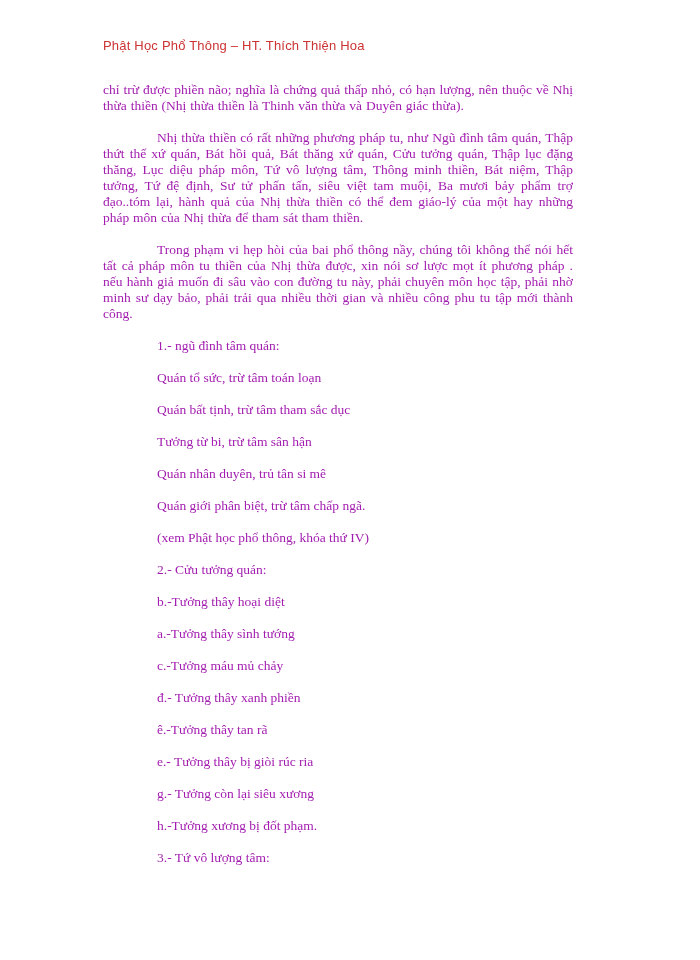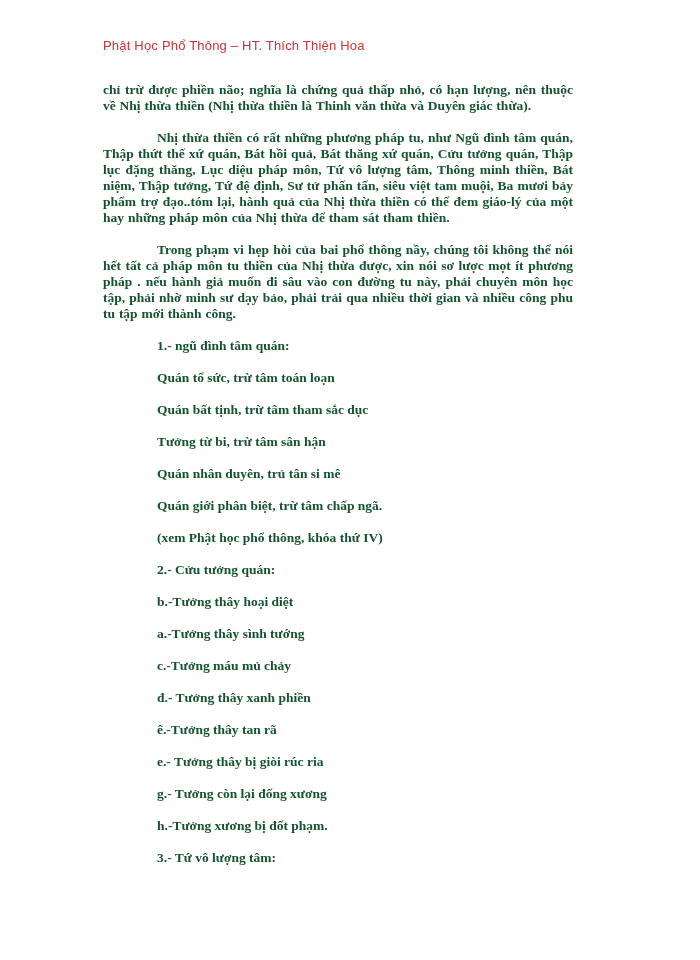--- a/index.html
+++ b/index.html
@@ -39,37 +39,37 @@
   .line {
     margin: 0 0 16px 54px;
     white-space: nowrap;
   }
 </style>
 </head>
 <body style="background: rgb(255, 255, 255);">
 
 <div class="page-header" style="color: rgb(204, 51, 51); text-align: right;">Phật Học Phổ Thông – HT. Thích Thiện Hoa</div>
 
-<div class="content" style="color: #14532d; font-weight: bold;">
+<div class="content" style="color: #a21caf;">
 
   <p class="par">chỉ trừ được phiền não; nghĩa là chứng quả thấp nhỏ, có hạn lượng, nên thuộc về Nhị thừa thiền (Nhị thừa thiền là Thinh văn thừa và Duyên giác thừa).</p>
   <p class="par indent">Nhị thừa thiền có rất những phương pháp tu, như Ngũ đình tâm quán, Thập thứt thế xứ quán, Bát hồi quả, Bát thăng xứ quán, Cửu tưởng quán, Thập lục đặng thăng, Lục diệu pháp môn, Tứ vô lượng tâm, Thông minh thiền, Bát niệm, Thập tưởng, Tứ đệ định, Sư tử phấn tấn, siêu việt tam muội, Ba mươi bảy phẩm trợ đạo..tóm lại, hành quả của Nhị thừa thiền có thể đem giáo-lý của một hay những pháp môn của Nhị thừa để tham sát tham thiền.</p>
   <p class="par indent">Trong phạm vi hẹp hòi của bai phổ thông nầy, chúng tôi không thể nói hết tất cả pháp môn tu thiền của Nhị thừa được, xin nói sơ lược mọt ít phương pháp . nếu hành giả muốn đi sâu vào con đường tu này, phải chuyên môn học tập, phải nhờ minh sư dạy bảo, phải trải qua nhiều thời gian và nhiều công phu tu tập mới thành công.</p>
 
   <div class="line">1.- ngũ đình tâm quán:</div>
   <div class="line">Quán tổ sức, trừ tâm toán loạn</div>
   <div class="line">Quán bất tịnh, trừ tâm tham sắc dục</div>
   <div class="line">Tưởng từ bi, trừ tâm sân hận</div>
   <div class="line">Quán nhân duyên, trủ tân si mê</div>
   <div class="line">Quán giới phân biệt, trừ tâm chấp ngã.</div>
   <div class="line">(xem Phật học phổ thông, khóa thứ IV)</div>
   <div class="line">2.- Cửu tưởng quán:</div>
   <div class="line">b.-Tưởng thây hoại diệt</div>
   <div class="line">a.-Tưởng thây sình tướng</div>
   <div class="line">c.-Tưởng máu mủ chảy</div>
   <div class="line">đ.- Tưởng thây xanh phiền</div>
   <div class="line">ê.-Tưởng thây tan rã</div>
   <div class="line">e.- Tưởng thây bị giòi rúc ria</div>
-  <div class="line">g.- Tưởng còn lại đống xương</div>
+  <div class="line">g.- Tưởng còn lại siêu xương</div>
   <div class="line">h.-Tưởng xương bị đốt phạm.</div>
   <div class="line">3.- Tứ vô lượng tâm:</div>
 
 </div>
 
 </body></html>

